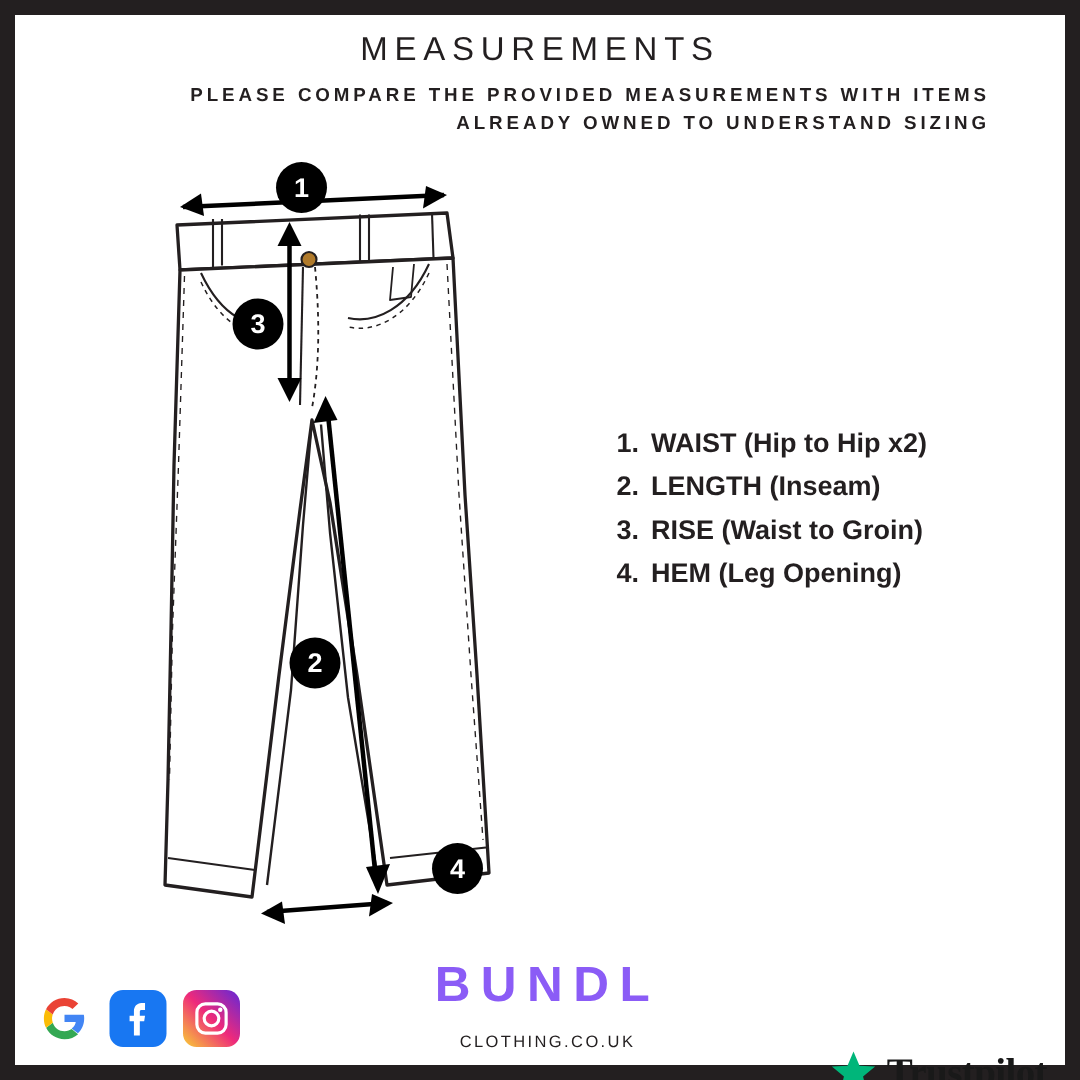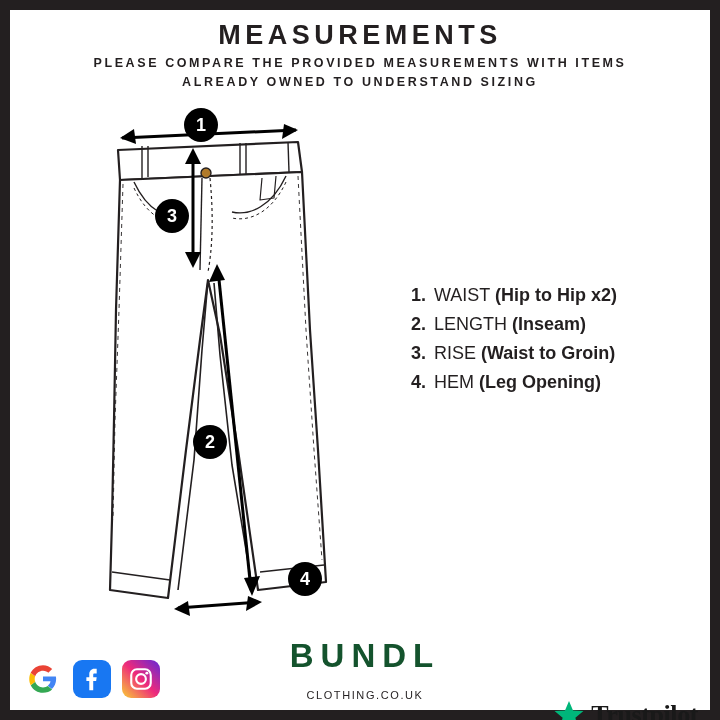--- a/index.html
+++ b/index.html
@@ -27,31 +27,31 @@
   .frame-bottom { left: 0; bottom: 0; width: 720px; height: 10px; }
   .frame-left { left: 0; top: 0; width: 10px; height: 720px; }
   .frame-right { right: 0; top: 0; width: 10px; height: 720px; }
 
   .title {
     position: absolute;
     top: 20px;
     left: 0;
     width: 720px;
     text-align: center;
-    font-size: 27px;
-    font-weight: bold;
+    font-size: 22px;
+    font-weight: normal;
     letter-spacing: 4.5px;
     color: #231f20;
   }
   .subtitle {
     position: absolute;
     top: 54px;
     left: 60px;
     width: 600px;
-    text-align: center;
+    text-align: right;
     font-size: 12.5px;
     font-weight: bold;
     letter-spacing: 2.6px;
     line-height: 19px;
     color: #231f20;
   }
 
   
   .legend {
     position: absolute;
@@ -66,21 +66,21 @@
     font-size: 18px;
     color: #231f20;
   }
   .legend-num {
     width: 26px;
     text-align: right;
     font-weight: bold;
     margin-right: 8px;
     flex: none;
   }
-  .legend-label { font-weight: normal; }
+  .legend-label { font-weight: bold; }
   .legend-detail { font-weight: bold; text-align: center; }
 
   
   .badge {
     position: absolute;
     width: 34px;
     height: 34px;
     border-radius: 50%;
     background: #000000;
     color: #ffffff;
@@ -101,21 +101,21 @@
     position: absolute;
     left: 260px;
     top: 638px;
     width: 210px;
     text-align: center;
   }
   .brand-name {
     font-size: 33px;
     font-weight: bold;
     letter-spacing: 7px;
-    color: #14532d;
+    color: #8b5cf6;
     line-height: 36px;
   }
   .brand-sub {
     font-size: 11px;
     letter-spacing: 1.6px;
     color: #231f20;
     margin-top: 15px;
   }
 
   .socials {

